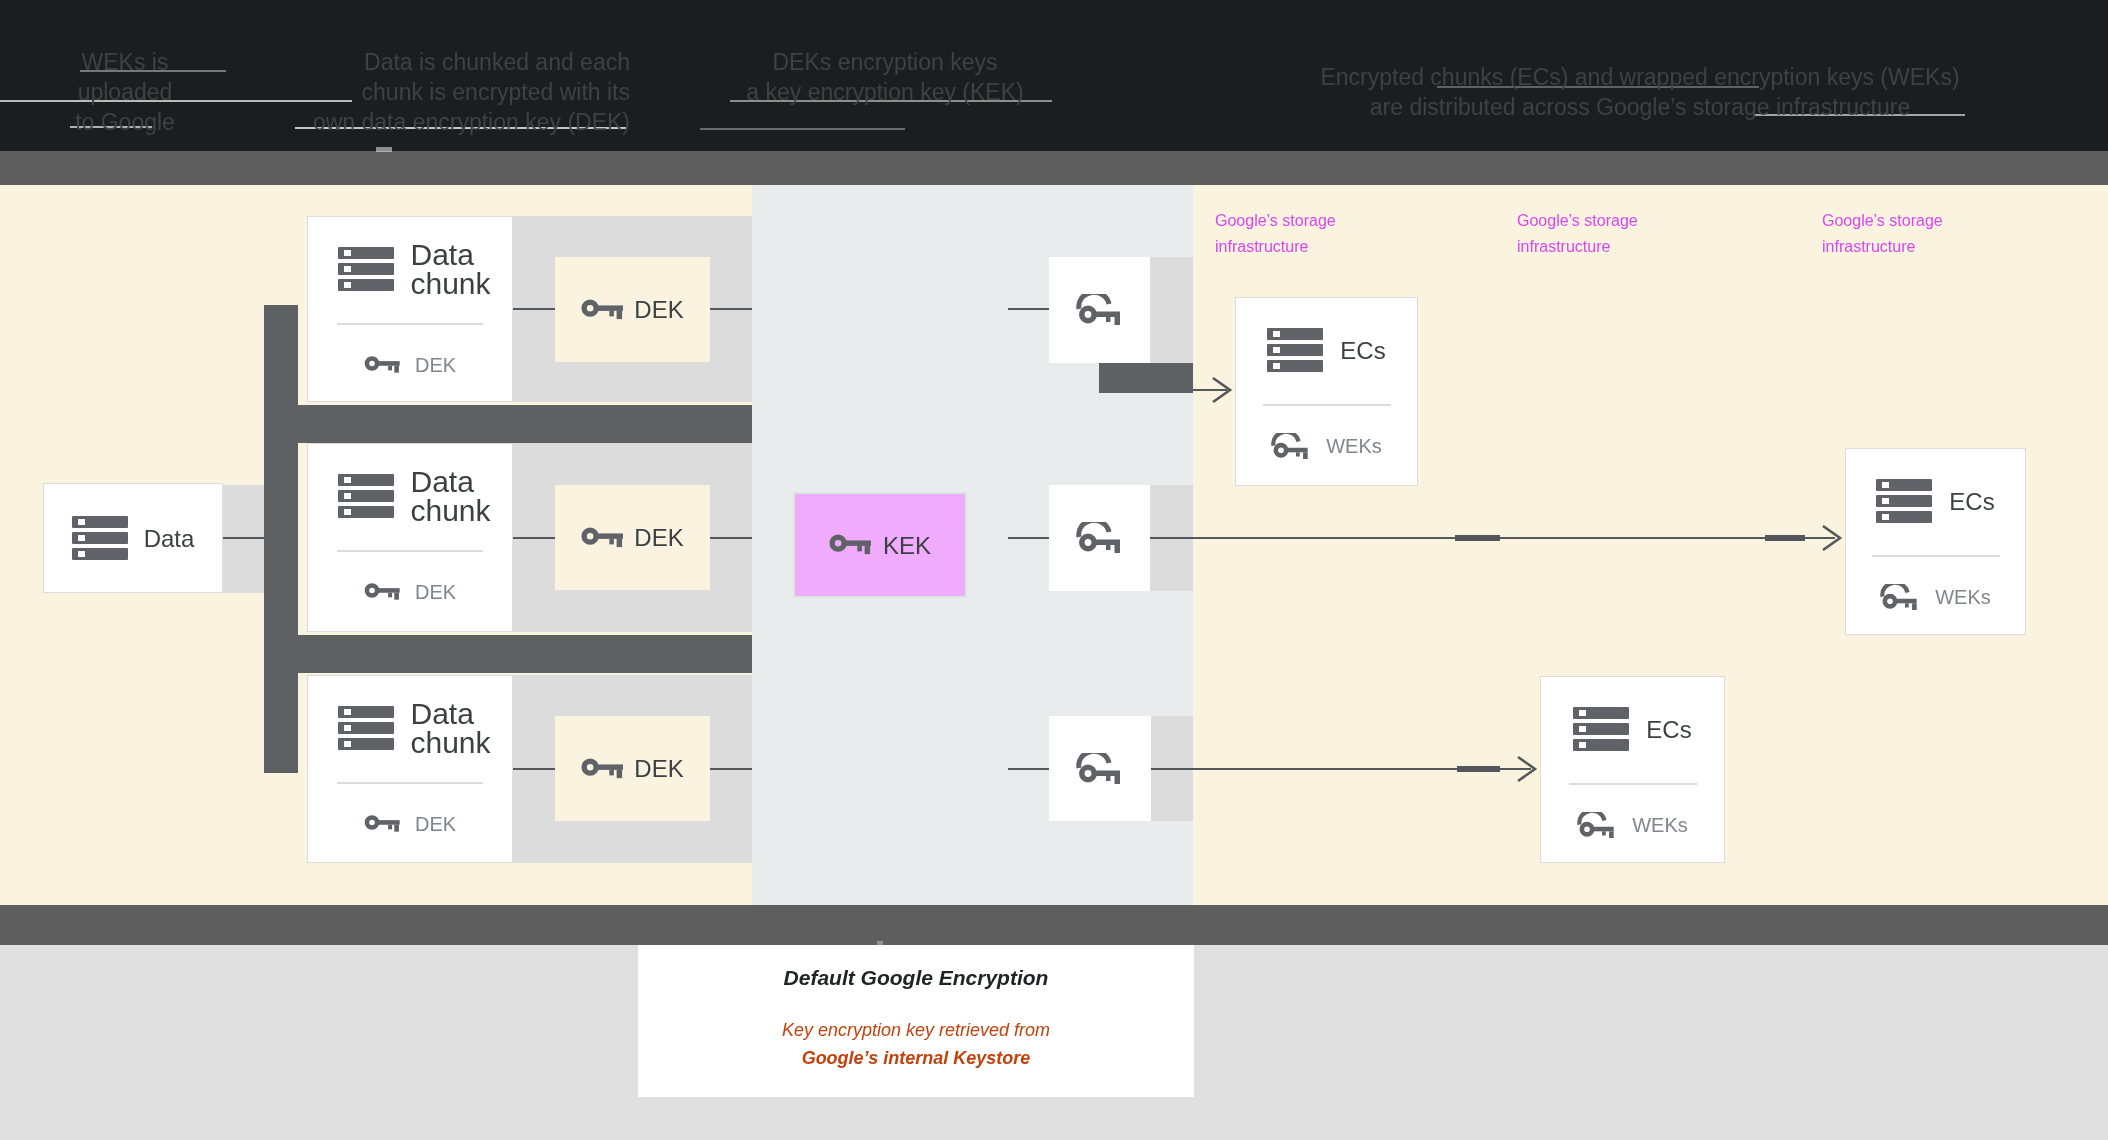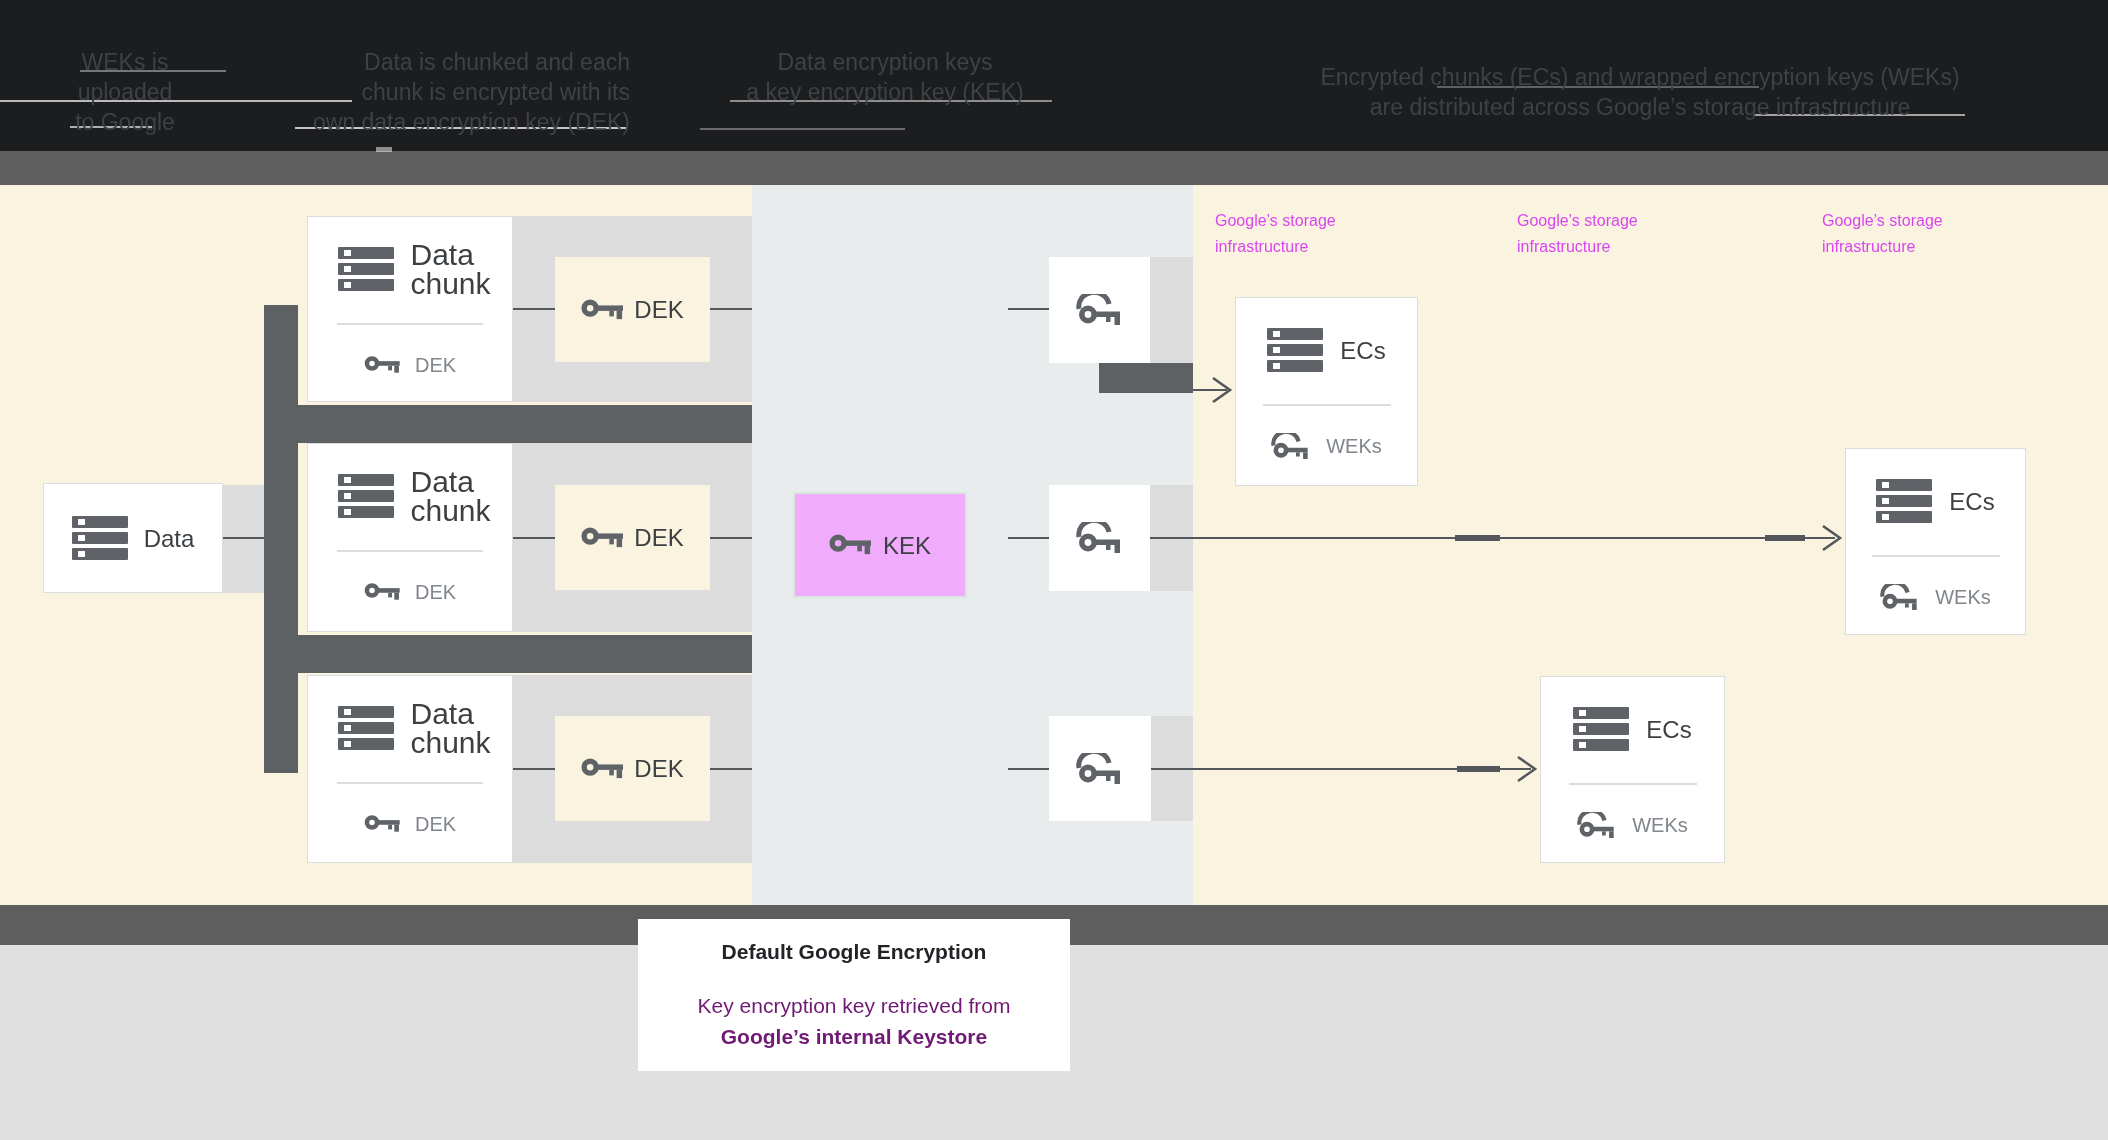--- a/index.html
+++ b/index.html
@@ -30,23 +30,23 @@
   .rowc{display:flex;align-items:center;justify-content:center;}
   .box-top{position:absolute;left:0;right:0;top:0;height:104px;display:flex;align-items:center;justify-content:center;gap:17px;}
   .box-div{position:absolute;top:106px;left:50%;transform:translateX(-50%);width:146px;height:2px;background:#dcdcdc;}
   .box-bot{position:absolute;top:126px;left:0;right:0;height:44px;display:flex;align-items:center;justify-content:center;gap:15px;}
   .lab{color:#3c4043;font-size:24px;line-height:29px;}
   .lab2{color:#3c4043;font-size:30px;line-height:29px;width:72px;}
   .glab{color:#80868b;font-size:20px;}
   .ic{color:#5f6368;}
   .storage{color:#d946ef;font-size:16px;line-height:26px;}
   
-  .fbox{left:638px;top:919px;width:432px;height:152px;background:#fff;display:flex;flex-direction:column;align-items:center;}
+  .fbox{left:638px;top:945px;width:556px;height:152px;background:#fff;display:flex;flex-direction:column;align-items:center;font-style:italic;}
   .ftitle{margin-top:21px;font-size:21px;font-weight:bold;color:#212326;}
-  .fbody{font-size:21px;color:#701a75;}
+  .fbody{font-size:18px;color:#c2410c;}
 </style>
 </head>
 <body>
 
 <svg width="0" height="0" style="position:absolute">
   <defs>
     <symbol id="ic-db" viewBox="0 0 56 44">
       <rect x="0" y="0" width="56" height="12" rx="1" fill="currentColor"></rect>
       <rect x="0" y="16" width="56" height="12" rx="1" fill="currentColor"></rect>
       <rect x="0" y="32" width="56" height="12" rx="1" fill="currentColor"></rect>
@@ -100,21 +100,21 @@
     <div>WEKs is</div>
     <div>uploaded</div>
     <div>to Google</div>
   </div>
   <div class="abs hcol" style="left:280px;top:47px;width:350px;text-align:right;">
     <div>Data is chunked and each</div>
     <div>chunk is encrypted with its</div>
     <div>own data encryption key (DEK)</div>
   </div>
   <div class="abs hcol" style="left:710px;top:47px;width:350px;">
-    <div>Data encryption keys</div>
+    <div>DEKs encryption keys</div>
     <div>a key encryption key (KEK)</div>
   </div>
   <div class="abs hcol" style="left:1320px;top:62px;width:640px;">
     <div>Encrypted chunks (ECs) and wrapped encryption keys (WEKs)</div>
     <div>are distributed across Google’s storage infrastructure</div>
   </div>
 
   <div class="abs band" style="left:223px;top:485px;width:41px;height:108px;"></div>
   <div class="abs band" style="left:513px;top:216px;width:239px;height:186px;"></div>
   <div class="abs band" style="left:513px;top:443px;width:239px;height:189px;"></div>

